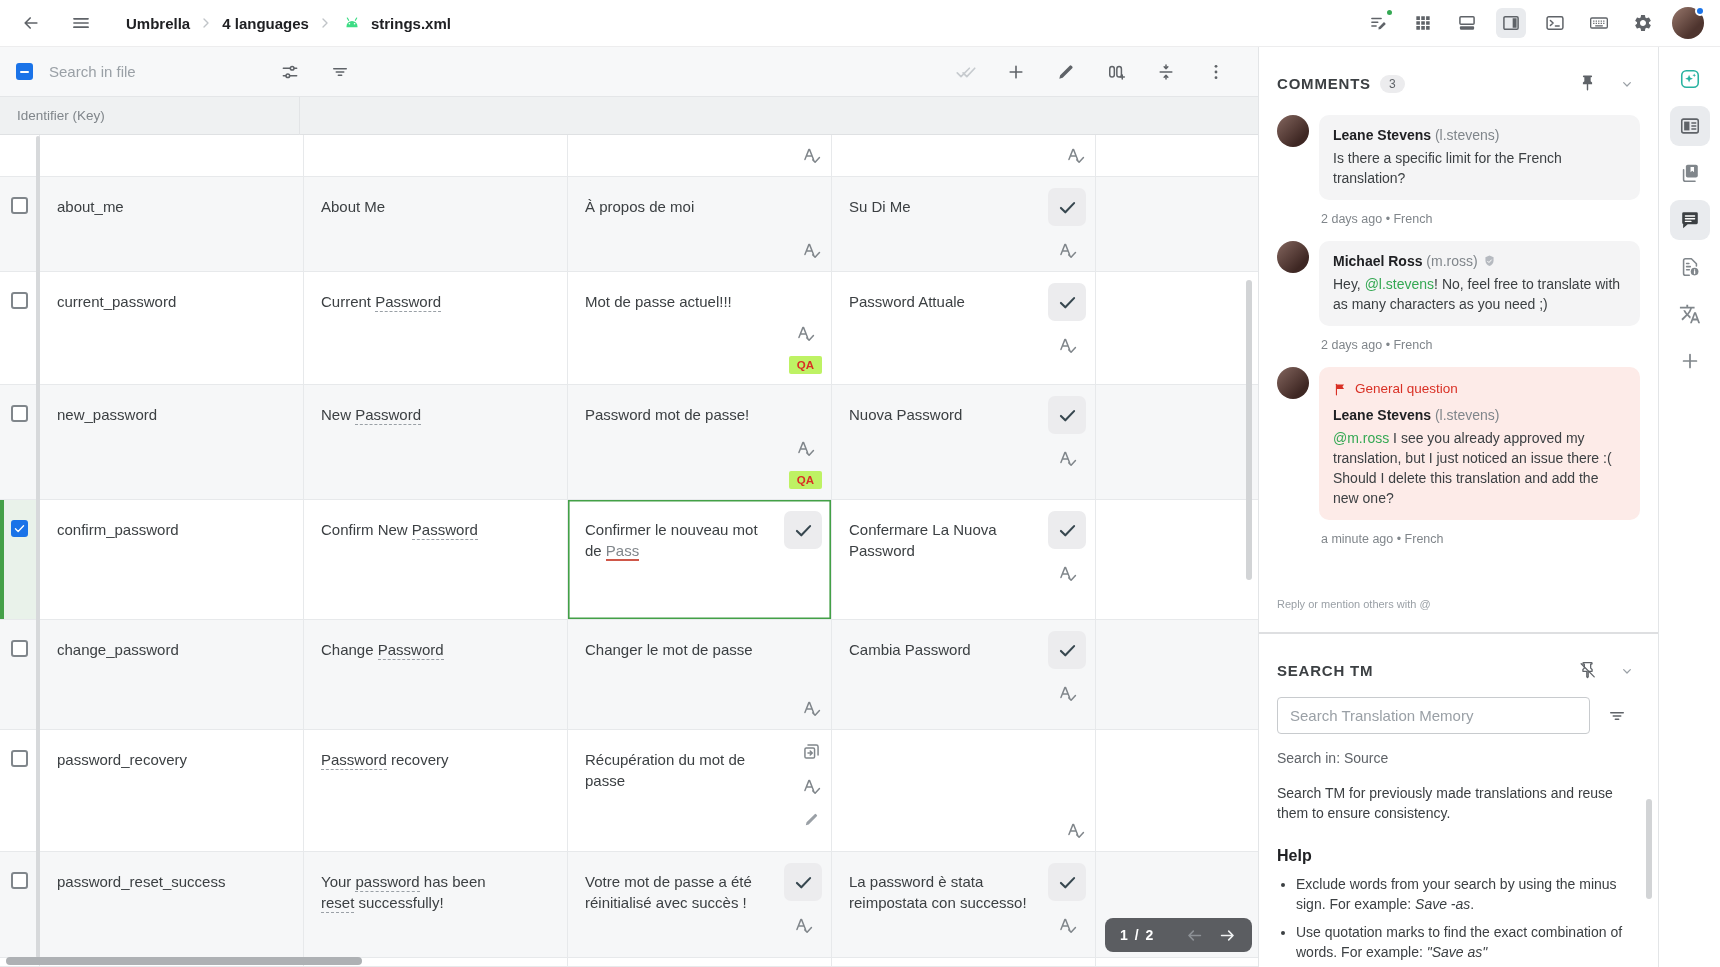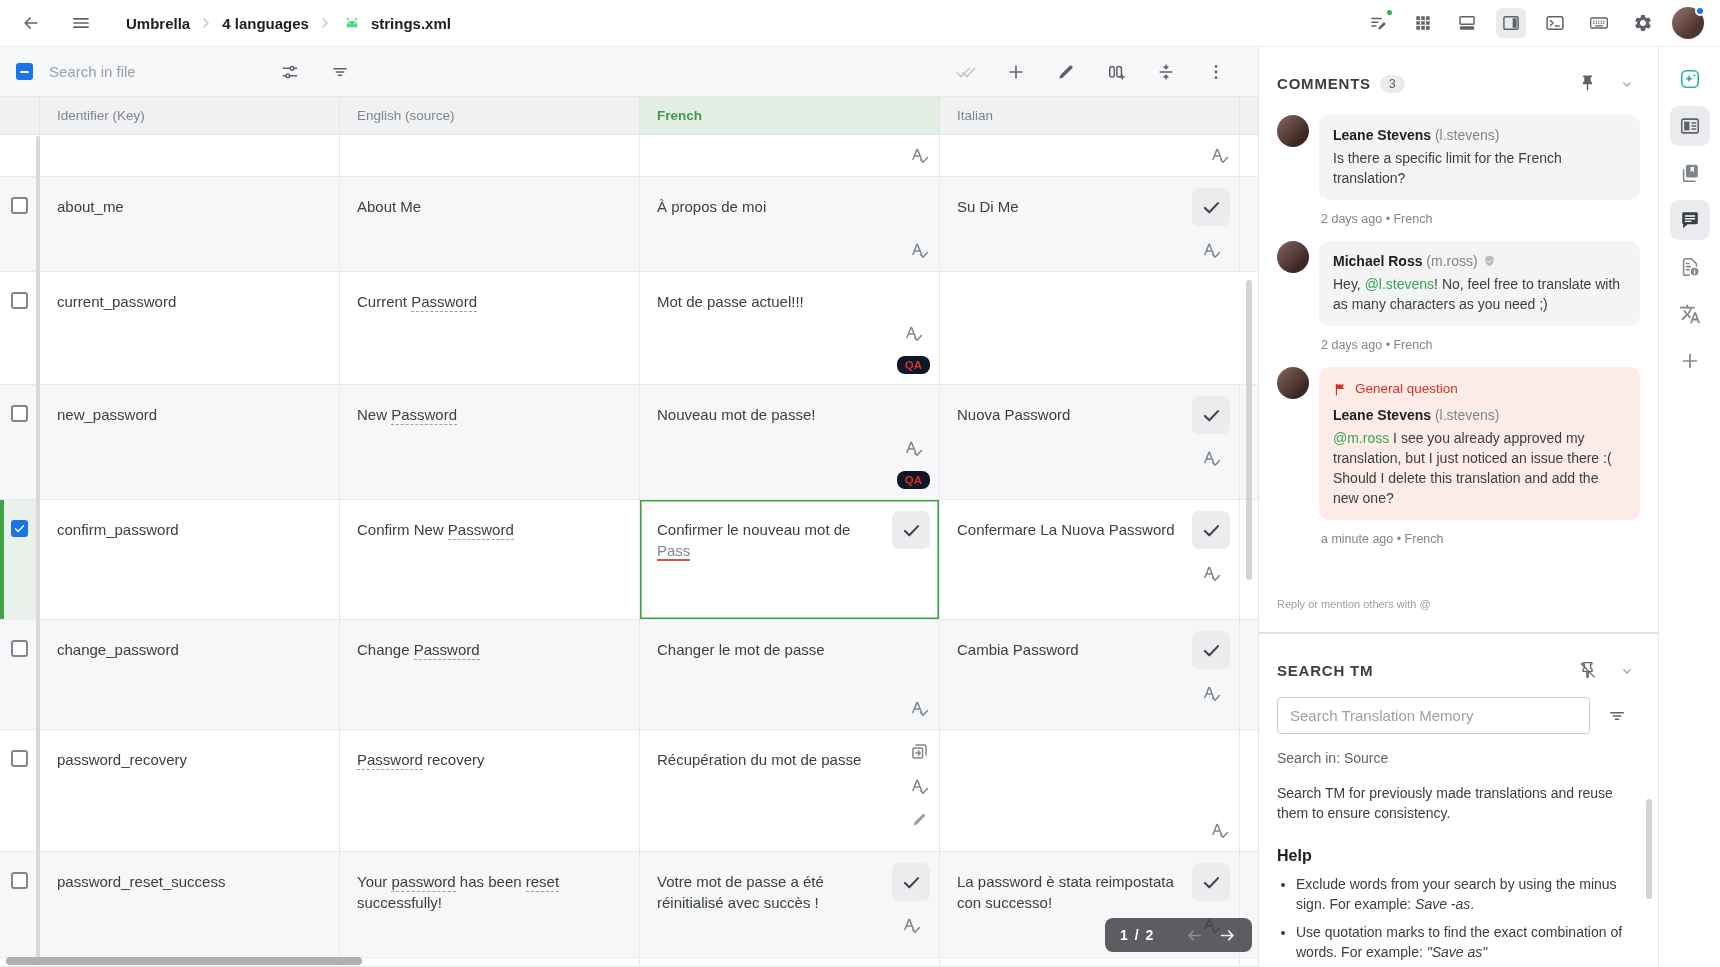--- a/index.html
+++ b/index.html
@@ -40,47 +40,47 @@
   .search-input { border:none; background:transparent; outline:none; font-family:inherit; font-size:15px;
                   color:#3c4043; width:226px; margin-left:16px; }
   .search-input::placeholder { color:#9aa0a6; }
   .tb-filters { display:flex; align-items:center; gap:20px; color:#5f6368; }
   .tbar-right { margin-left:auto; display:flex; align-items:center; gap:26px; padding-right:14px; color:#5f6368; }
   .tbar-right .tb-btn { padding:2px; }
   .tb-btn.disabled { color:#c7cbcf; }
 
   
   .tbl { position:absolute; left:0; top:97px; width:1258px; z-index:1; }
-  .thead { display:flex; height:38px; background:#eff1f2; border-bottom:1px solid #dfe1e3; }
+  .thead { display:flex; height:38px; background:#eff1f2; border-bottom:1px solid #dfe1e3;flex-direction:column; }
   .th { font-size:13.5px; color:#80868b; line-height:37px; padding-left:17px; border-right:1px solid #e2e4e6; }
   .th.c0 { width:40px; padding-left:0; }
   .th.c1,.th.c2,.th.c3,.th.c4 { width:300px; }
   .th.active { background:#e3efe4; color:#3f9b4b; font-weight:bold; }
   .tr { display:flex; border-bottom:1px solid #e7e9eb; background:#fff; position:relative; }
   .tr.shade { background:#f6f7f8; }
-  .td { position:relative; border-right:1px solid #e7e9eb; width:300px; font-size:15px; cursor:pointer; }
+  .td { position:relative; border-right:1px solid #e7e9eb; width:264px; font-size:15px; cursor:pointer; }
   .td.cbcell { width:40px; display:flex; justify-content:center; padding-top:20px; cursor:default; }
   .td.cbcell.sel { background:#e9f2ea; box-shadow:inset 4px 0 0 #43a047; }
   .cell-text { padding:19px 54px 6px 17px; line-height:21px; color:#3c4043; }
   .key .cell-text { padding-right:12px; }
   .term { border-bottom:1px dashed #9aa0a6; padding-bottom:1px; }
   .missp { color:#80868b; border-bottom:2px solid #cf5749; }
   .td.editing { box-shadow:inset 0 0 0 1.6px #43a047; background:#fff; z-index:2; }
   .cell-icons { position:absolute; right:9px; display:flex; flex-direction:column; align-items:center; gap:14px; }
   .cell-icons.top { top:11px; }
   .cell-icons.bottom { bottom:10px; }
   .approve { width:38px; height:38px; border:none; border-radius:7px; background:#ececee; cursor:pointer;
              display:flex; align-items:center; justify-content:center; }
   .approve svg { width:21px; height:21px; }
   .approve svg path { stroke:#37474f; }
   .cell-icons .act { color:#80868b; cursor:pointer; }
   .cell-icons .act svg { width:21px; height:21px; }
   .cell-icons .act.sm svg { width:17px; height:17px; color:#9aa0a6; }
-  .qa { background:#0f172a; color:#d93025; font-size:11.5px; font-weight:bold; padding:3px 8px;
-        border-radius:8px; cursor:pointer; margin-top:-2px; }
+  .qa { background:#bef264; color:#d93025; font-size:11.5px; font-weight:bold; padding:3px 8px;
+        border-radius:2px; cursor:pointer; margin-top:-2px; }
 
   .v-strip { position:absolute; left:36px; top:136px; width:4px; height:822px; background:#d7d9db;
              border-radius:2px; z-index:5; }
   .r-thumb { position:absolute; left:1246px; top:280px; width:6px; height:300px; background:#d2d4d6;
              border-radius:3px; z-index:5; }
   .h-scroll { position:absolute; left:6px; top:957px; width:356px; height:8px; background:#aeb1b4;
               border-radius:4px; z-index:20; }
   .pagination { position:absolute; left:1105px; top:918px; width:147px; height:34px; border-radius:8px;
                 background:rgba(56,59,63,.82); display:flex; align-items:center; padding:0 15px; gap:10px;
                 z-index:25; color:#fff; }
@@ -440,33 +440,51 @@
                 <svg viewBox="0 0 24 24">
                   <g stroke="currentColor" fill="none" stroke-linecap="round" stroke-linejoin="round" stroke-width="1.7">
                     <path d="M4.5 16.5L9.1 5h.6l4.6 11.5M6.2 12.7h6.4"></path>
                     <path d="M13.5 17l2.6 2.6 5-5.4"></path>
                   </g>
                 </svg>
               </span>
               <span class="qa">QA</span>
             </div>
           </div>
+          <div class="td trans">
+            <div class="cell-text"><span>Password Attuale</span></div>
+            <div class="cell-icons top">
+              <button class="approve">
+                <svg viewBox="0 0 24 24">
+                  <path d="M4.5 12.5l5 5L19.5 7" stroke="currentColor" fill="none" stroke-linecap="round" stroke-linejoin="round" stroke-width="2.4"></path>
+                </svg>
+              </button>
+              <span class="ic act">
+                <svg viewBox="0 0 24 24">
+                  <g stroke="currentColor" fill="none" stroke-linecap="round" stroke-linejoin="round" stroke-width="1.7">
+                    <path d="M4.5 16.5L9.1 5h.6l4.6 11.5M6.2 12.7h6.4"></path>
+                    <path d="M13.5 17l2.6 2.6 5-5.4"></path>
+                  </g>
+                </svg>
+              </span>
+            </div>
+          </div>
         </div>
         <div class="tr shade" style="height: 115px;">
           <div class="td cbcell">
             <span class="cb unchecked"></span>
           </div>
           <div class="td key">
             <div class="cell-text">new_password</div>
           </div>
           <div class="td eng">
             <div class="cell-text"><span>New </span><span class="term">Password</span></div>
           </div>
           <div class="td trans">
-            <div class="cell-text"><span>Nouveau mot de passe!</span></div>
+            <div class="cell-text"><span>Password mot de passe!</span></div>
             <div class="cell-icons bottom">
               <span class="ic act">
                 <svg viewBox="0 0 24 24">
                   <g stroke="currentColor" fill="none" stroke-linecap="round" stroke-linejoin="round" stroke-width="1.7">
                     <path d="M4.5 16.5L9.1 5h.6l4.6 11.5M6.2 12.7h6.4"></path>
                     <path d="M13.5 17l2.6 2.6 5-5.4"></path>
                   </g>
                 </svg>
               </span>
               <span class="qa">QA</span>

